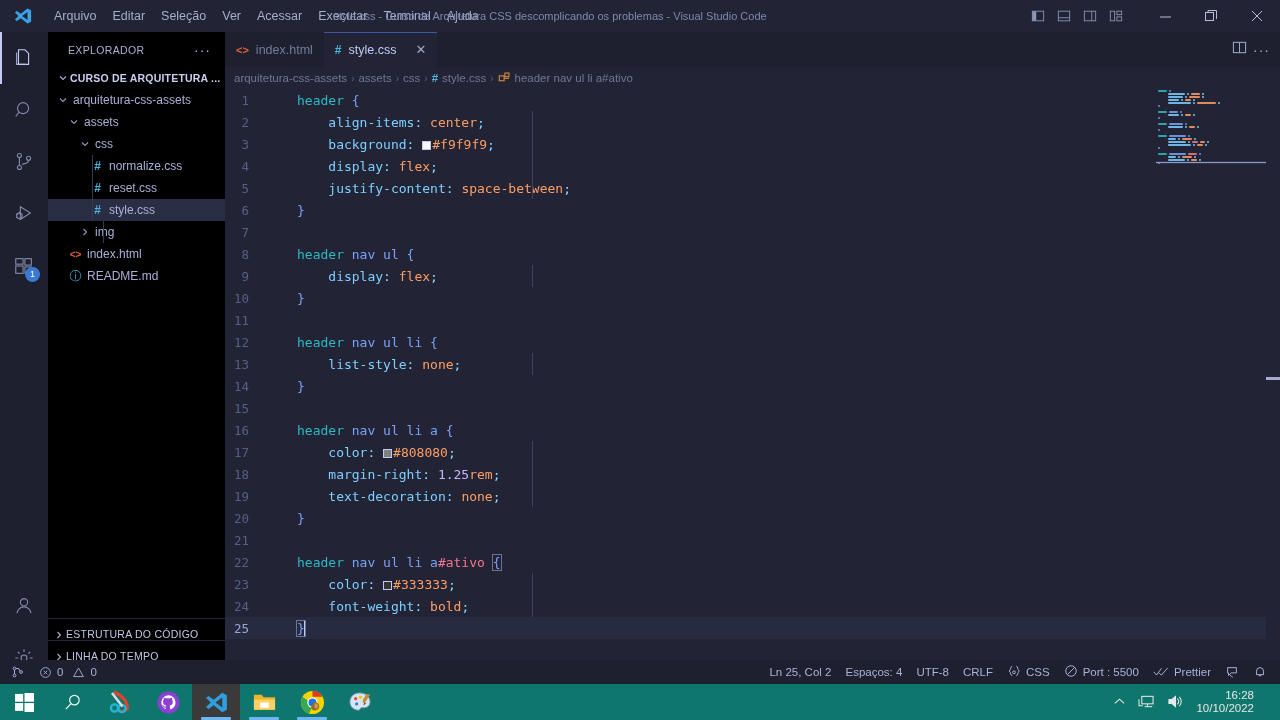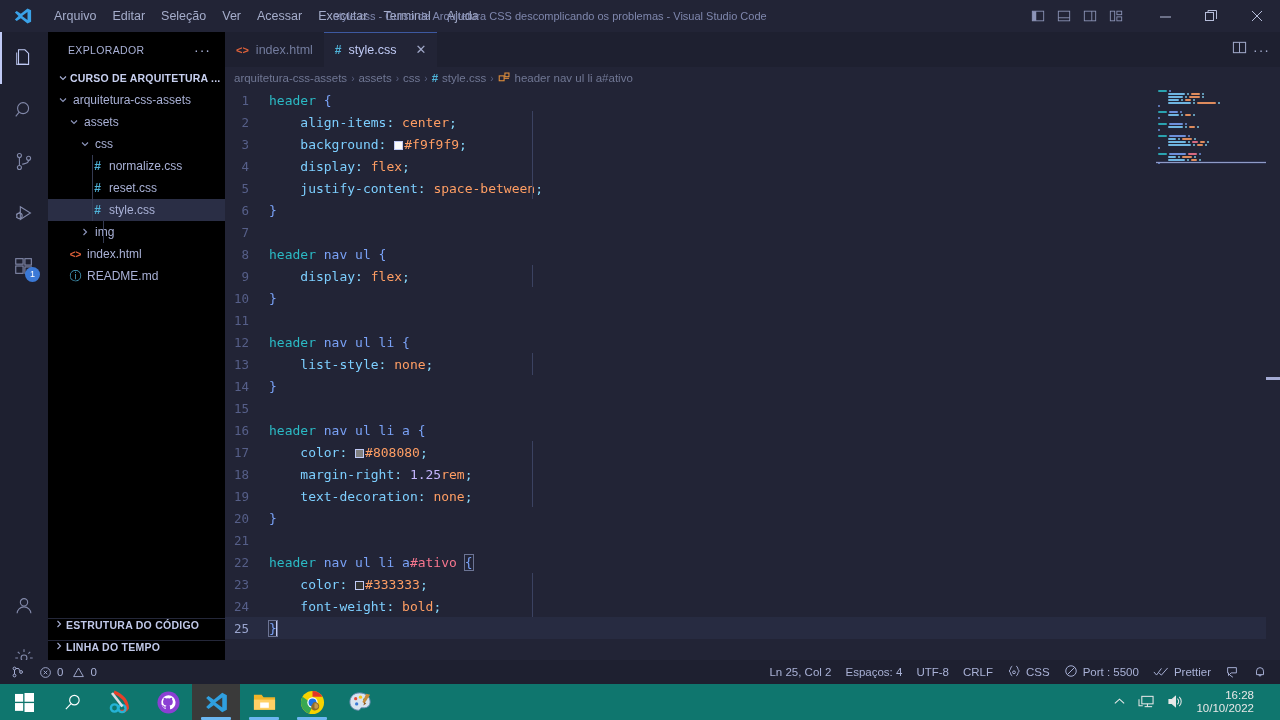--- a/index.html
+++ b/index.html
@@ -87,23 +87,23 @@
   .row.selected { background: #2a2e45; }
   .chev { width: 14px; display: inline-flex; justify-content: center; color: #8e97bd; }
   .ficon { width: 17px; display: inline-flex; justify-content: center; font-size: 12px; }
   .ficon.hash { color: #4fb3d9; font-weight: bold; }
   .ficon.html { color: #e0623a; font-weight: bold; font-size: 10px; }
   .ficon.md { color: #49a6c9; }
   .guide { position: absolute; width: 1px; background: #343a52; }
 
   .side-sections { position: absolute; bottom: 0; left: 0; width: 177px; }
   .sec {
-    height: 22px; display: flex; align-items: flex-start;
+    height: 22px; display: flex; align-items: flex-end;
     border-top: 1px solid #242739;
-    font-size: 10.5px; font-weight: bold; letter-spacing: .25px;
+    font-size: 10.5px; font-weight: normal; letter-spacing: .25px;
     color: #c0c8e8; padding-left: 4px;
   }
 
   
   .editorarea { position: absolute; left: 225px; top: 32px; width: 1055px; height: 652px; background: #222436; }
   .tabs { height: 35px; display: flex; background: #1e2030; }
   .tab {
     height: 35px; display: flex; align-items: center; gap: 7px;
     padding: 0 11px 0 11px; font-size: 12.5px;
     color: #737c9e; background: #1e2030; position: relative;
@@ -131,21 +131,21 @@
     font-family: "DejaVu Sans Mono", monospace; font-size: 13px;
     white-space: pre;
   }
   .codeline.cur { background: #272b41; }
   .lineno {
     width: 44px; text-align: right; padding-right: 20px;
     color: #565f89; font-family: "DejaVu Sans Mono", monospace; font-size: 12.5px;
     flex: none;
   }
   .cur .lineno { color: #9aa5ce; }
-  .ctext { position: relative; }
+  .ctext { position: relative; margin-left: 28px; }
   .indent-guide {
     position: absolute; left: 307px; width: 1px; background: #3b4261;
   }
   .sel { color: #2bbac5; }      
   .sel2 { color: #7aa2f7; }     
   .idsel { color: #f7768e; }    
   .prop { color: #7dcfff; }     
   .val { color: #ff9e64; }      
   .num { color: #c4b5fd; }
   .punc { color: #89ddff; }

